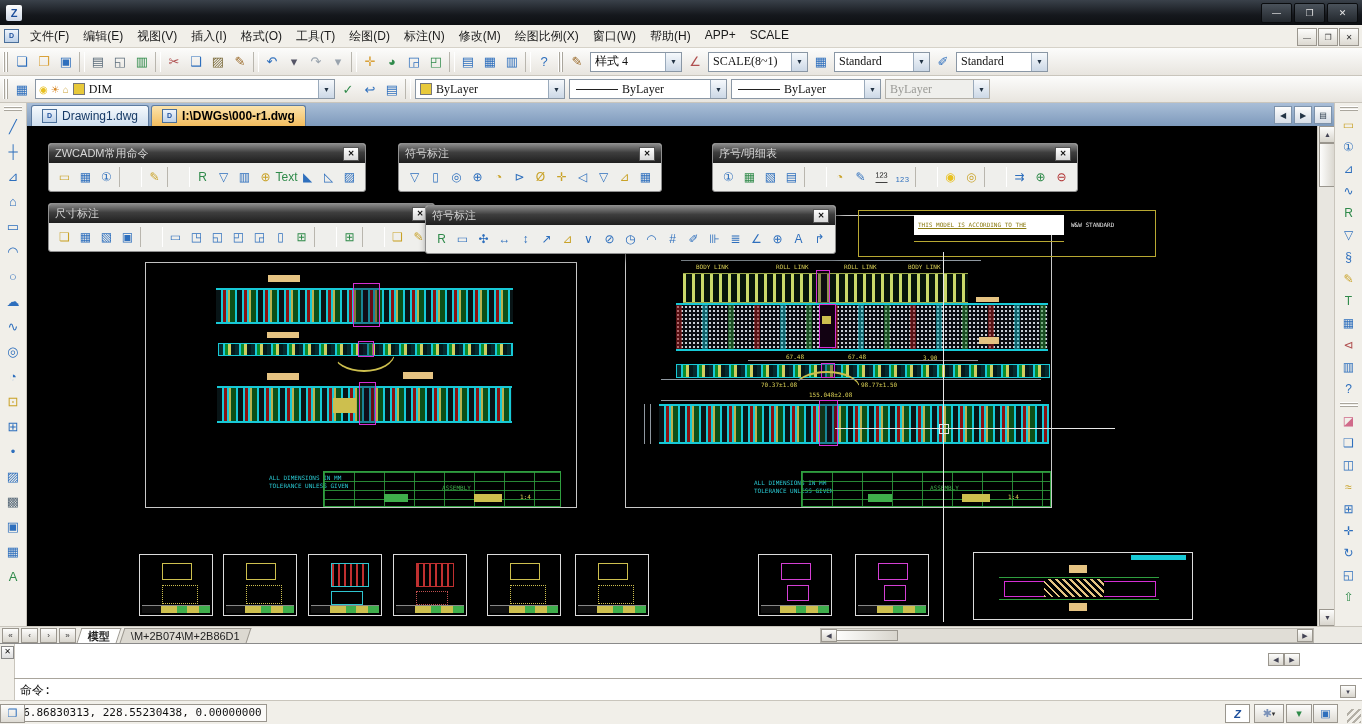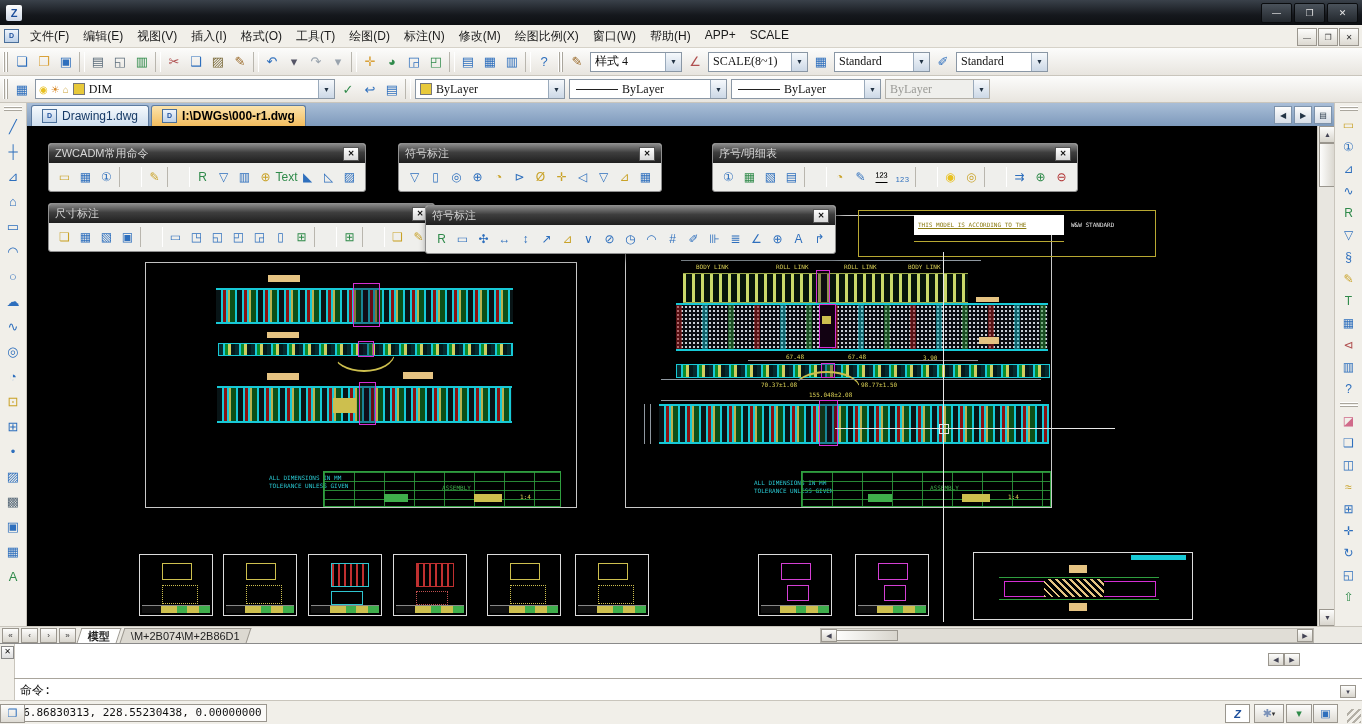--- a/index.html
+++ b/index.html
@@ -499,21 +499,21 @@
       </div>
       <div class="pbody">
 
       <span class="pi" style="color: rgb(46, 111, 189);">①</span>
           <span class="pi" style="color: rgb(47, 138, 74);">▦</span>
           <span class="pi" style="color: rgb(46, 111, 189);">▧</span>
           <span class="pi" style="color: rgb(46, 111, 189);">▤</span>
           <span class="pi sep"></span>
           <span class="pi" style="color: rgb(201, 162, 39);">◔</span>
           <span class="pi" style="color: rgb(46, 111, 189);">✎</span>
-          <span class="pi" style="color: #000000; text-decoration: underline;">¹²³</span>
+          <span class="pi" style="color: #404040; text-decoration: underline;">¹²³</span>
           <span class="pi" style="color: rgb(46, 111, 189);">₁₂₃</span>
           <span class="pi sep"></span>
           <span class="pi" style="color: rgb(232, 192, 32);">◉</span>
           <span class="pi" style="color: rgb(201, 162, 39);">◎</span>
           <span class="pi sep"></span>
           <span class="pi" style="color: rgb(46, 111, 189);">⇉</span>
           <span class="pi" style="color: rgb(47, 138, 74);">⊕</span>
           <span class="pi" style="color: rgb(176, 48, 48);">⊖</span>
         </div>
     </div>

